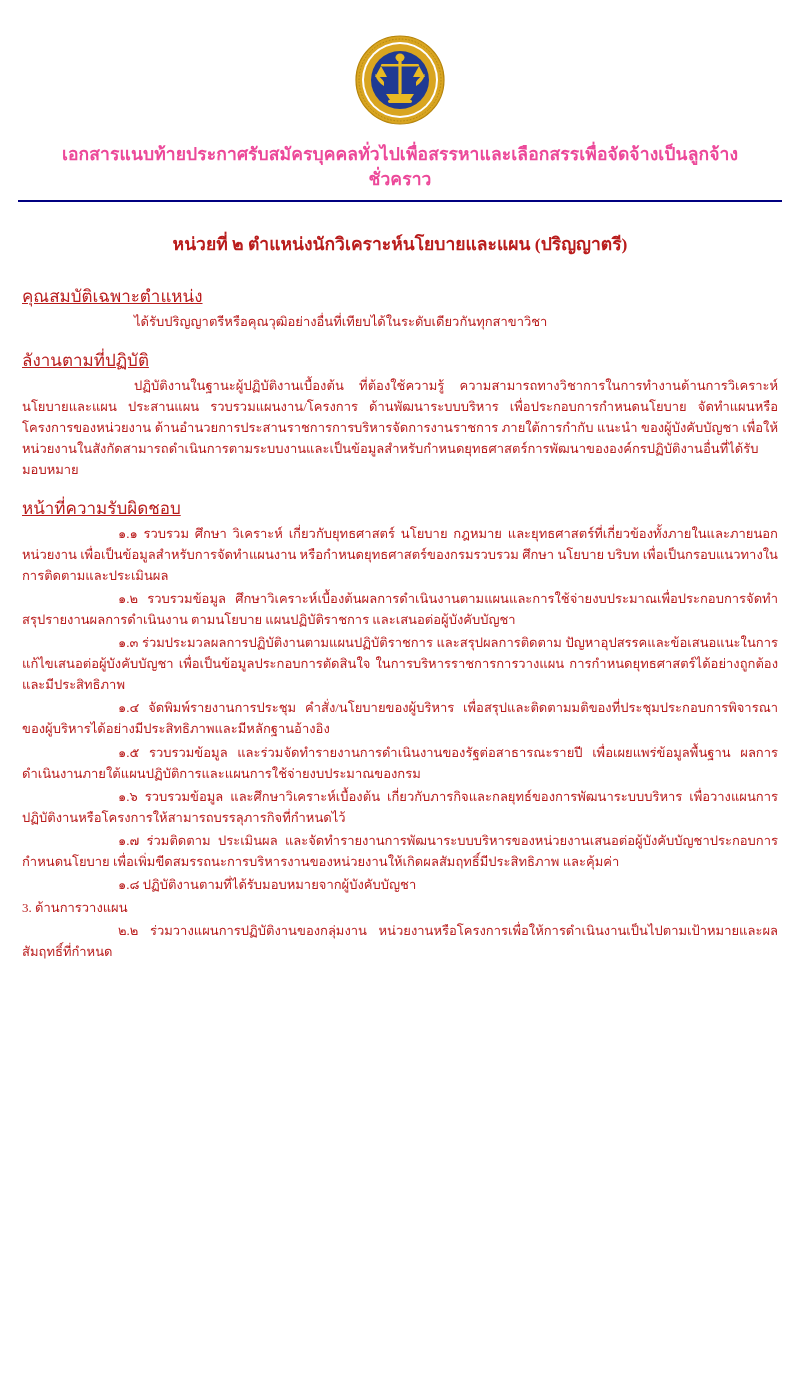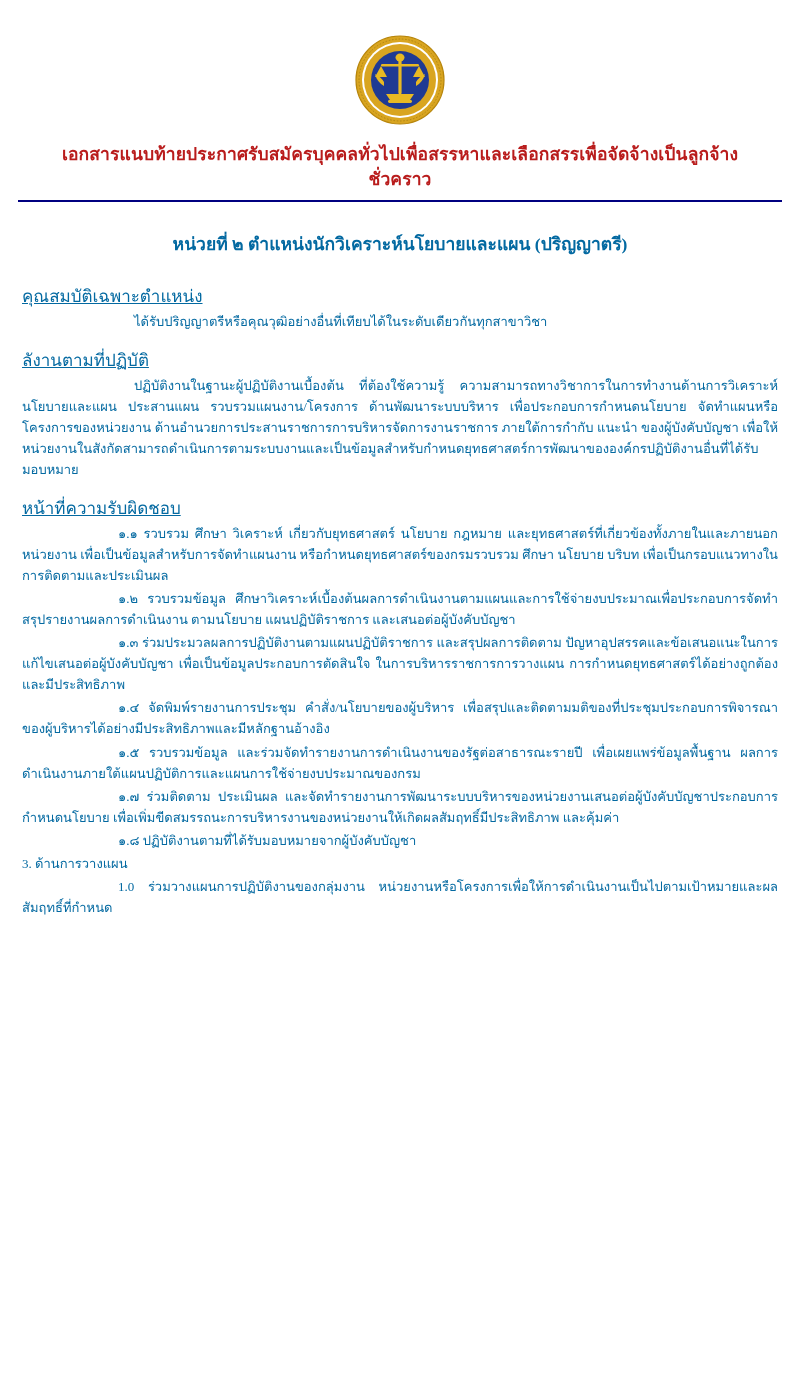--- a/index.html
+++ b/index.html
@@ -34,33 +34,33 @@
   }
   .emblem svg { display: block; }
 
   .header-block {
     text-align: center;
     padding: 0 40px;
   }
   .header-line {
     font-size: 17.5px;
     font-weight: bold;
-    color: #b91c1c;
+    color: #ec4899;
     line-height: 1.45;
     letter-spacing: 0.1px;
   }
   .rule {
     border: none;
     border-top: 2px solid #000080;
     margin: 7px 18px 0 18px;
     height: 0;
   }
   .doc-body {
     padding: 0 22px 30px 22px;
-    color: #0369a1;
+    color: #b91c1c;
   }
   .subject-title {
     text-align: center;
     font-size: 17.5px;
     font-weight: bold;
     margin-top: 28px;
     margin-bottom: 24px;
   }
   .section-heading {
     font-size: 17px;
@@ -141,20 +141,21 @@
     <div class="section-heading">ลังานตามที่ปฏิบัติ</div>
     <p class="para indent">ปฏิบัติงานในฐานะผู้ปฏิบัติงานเบื้องต้น ที่ต้องใช้ความรู้ ความสามารถทางวิชาการในการทำงานด้านการวิเคราะห์นโยบายและแผน ประสานแผน รวบรวมแผนงาน/โครงการ ด้านพัฒนาระบบบริหาร เพื่อประกอบการกำหนดนโยบาย จัดทำแผนหรือโครงการของหน่วยงาน ด้านอำนวยการประสานราชการการบริหารจัดการงานราชการ ภายใต้การกำกับ แนะนำ ของผู้บังคับบัญชา เพื่อให้หน่วยงานในสังกัดสามารถดำเนินการตามระบบงานและเป็นข้อมูลสำหรับกำหนดยุทธศาสตร์การพัฒนาขององค์กรปฏิบัติงานอื่นที่ได้รับมอบหมาย</p>
 
     <div class="section-heading">หน้าที่ความรับผิดชอบ</div>
 
     <p class="para indent-small">๑.๑ รวบรวม ศึกษา วิเคราะห์ เกี่ยวกับยุทธศาสตร์ นโยบาย กฎหมาย และยุทธศาสตร์ที่เกี่ยวข้องทั้งภายในและภายนอกหน่วยงาน เพื่อเป็นข้อมูลสำหรับการจัดทำแผนงาน หรือกำหนดยุทธศาสตร์ของกรมรวบรวม ศึกษา นโยบาย บริบท เพื่อเป็นกรอบแนวทางในการติดตามและประเมินผล</p>
     <p class="para indent-small">๑.๒  รวบรวมข้อมูล ศึกษาวิเคราะห์เบื้องต้นผลการดำเนินงานตามแผนและการใช้จ่ายงบประมาณเพื่อประกอบการจัดทำสรุปรายงานผลการดำเนินงาน ตามนโยบาย แผนปฏิบัติราชการ และเสนอต่อผู้บังคับบัญชา</p>
     <p class="para indent-small">๑.๓ ร่วมประมวลผลการปฏิบัติงานตามแผนปฏิบัติราชการ และสรุปผลการติดตาม ปัญหาอุปสรรคและข้อเสนอแนะในการแก้ไขเสนอต่อผู้บังคับบัญชา เพื่อเป็นข้อมูลประกอบการตัดสินใจ ในการบริหารราชการการวางแผน การกำหนดยุทธศาสตร์ได้อย่างถูกต้องและมีประสิทธิภาพ</p>
     <p class="para indent-small">๑.๔ จัดพิมพ์รายงานการประชุม คำสั่ง/นโยบายของผู้บริหาร เพื่อสรุปและติดตามมติของที่ประชุมประกอบการพิจารณาของผู้บริหารได้อย่างมีประสิทธิภาพและมีหลักฐานอ้างอิง</p>
     <p class="para indent-small">๑.๕ รวบรวมข้อมูล และร่วมจัดทำรายงานการดำเนินงานของรัฐต่อสาธารณะรายปี เพื่อเผยแพร่ข้อมูลพื้นฐาน ผลการดำเนินงานภายใต้แผนปฏิบัติการและแผนการใช้จ่ายงบประมาณของกรม</p>
+    <p class="para indent-small">๑.๖ รวบรวมข้อมูล และศึกษาวิเคราะห์เบื้องต้น เกี่ยวกับภารกิจและกลยุทธ์ของการพัฒนาระบบบริหาร เพื่อวางแผนการปฏิบัติงานหรือโครงการให้สามารถบรรลุภารกิจที่กำหนดไว้</p>
     <p class="para indent-small">๑.๗ ร่วมติดตาม ประเมินผล และจัดทำรายงานการพัฒนาระบบบริหารของหน่วยงานเสนอต่อผู้บังคับบัญชาประกอบการกำหนดนโยบาย เพื่อเพิ่มขีดสมรรถนะการบริหารงานของหน่วยงานให้เกิดผลสัมฤทธิ์มีประสิทธิภาพ และคุ้มค่า</p>
     <p class="para indent-small">๑.๘ ปฏิบัติงานตามที่ได้รับมอบหมายจากผู้บังคับบัญชา</p>
 
     <p class="para block">3. ด้านการวางแผน</p>
-    <p class="para indent-small">1.0 ร่วมวางแผนการปฏิบัติงานของกลุ่มงาน หน่วยงานหรือโครงการเพื่อให้การดำเนินงานเป็นไปตามเป้าหมายและผลสัมฤทธิ์ที่กำหนด</p>
+    <p class="para indent-small">๒.๒ ร่วมวางแผนการปฏิบัติงานของกลุ่มงาน หน่วยงานหรือโครงการเพื่อให้การดำเนินงานเป็นไปตามเป้าหมายและผลสัมฤทธิ์ที่กำหนด</p>
 
   </div>
 </div>
 
 </body></html>

